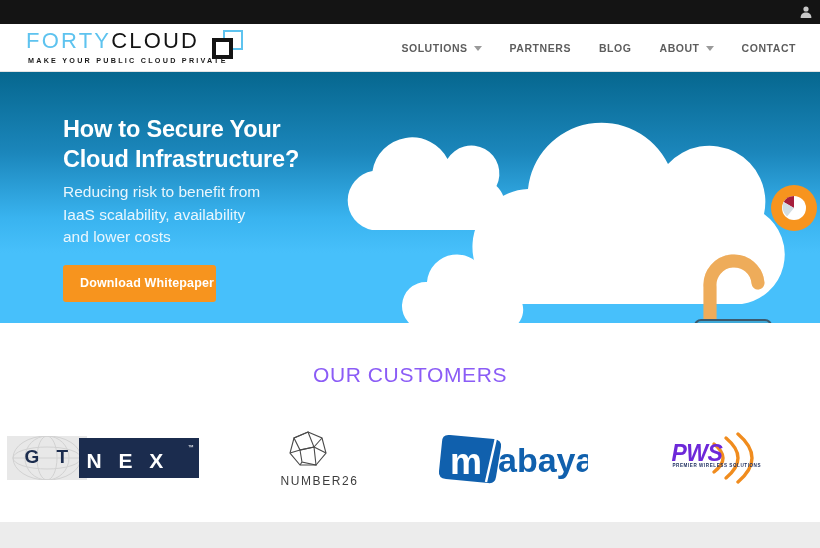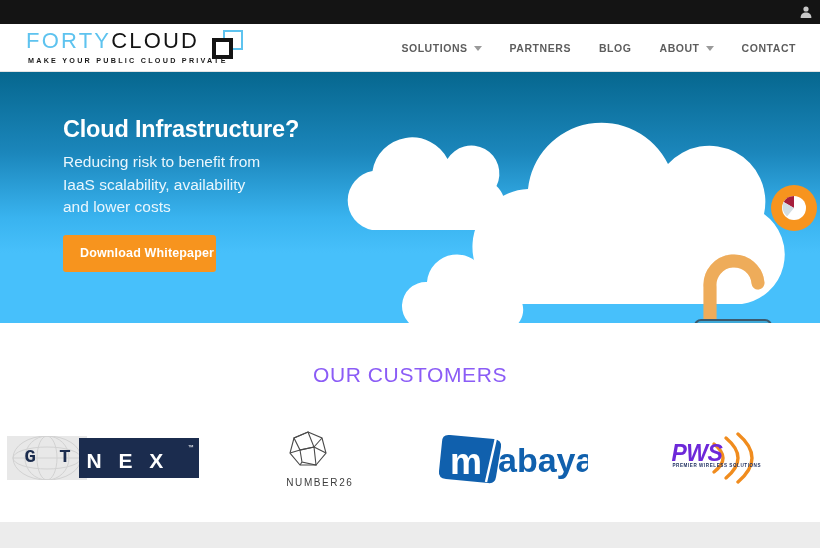--- a/index.html
+++ b/index.html
@@ -105,37 +105,37 @@
   .logo-cell { flex:1; display:flex; align-items:center; justify-content:center; height:80px; }
 
   
   .gtnexus { position:relative; width:192px; height:32px; }
   .gtn-globe {
     position:absolute; left:0; top:-6px; width:80px; height:44px;
     background:#e8e8e8; overflow:hidden;
   }
   .gtn-gt {
     position:absolute; left:18px; top:4px;
-    font-size:19px; font-weight:bold; color:#1b2c4e; letter-spacing:6px;font-family:Liberation Mono, monospace;
+    font-size:19px; font-weight:bold; color:#1b2c4e; letter-spacing:6px;
   }
   .gtn-box {
     position:absolute; left:72px; top:-4px; width:120px; height:40px;
     background:#1b2c4e;
   }
   .gtn-nexus {
     position:absolute; left:80px; top:7px;
     font-size:21px; font-weight:bold; color:#ffffff; letter-spacing:5.5px;
   }
   .gtn-tm { position:absolute; left:181px; top:2px; font-size:6px; color:#ffffff; }
 
   
   .n26 { position:relative; width:92px; height:60px; text-align:center; }
   .n26-word {
-    position:absolute; left:0; bottom:0; width:92px;
-    font-size:10px; color:#3d3d3d; letter-spacing:1.6px; font-weight:400;text-align:right;
+    position:absolute; left:12px; bottom:0; width:92px;
+    font-size:12px; color:#3d3d3d; letter-spacing:1.6px; font-weight:400;
   }
 
   
   .mabaya { position:relative; width:150px; height:52px; }
 
   
   .pws { position:relative; width:100px; height:52px; }
   .pws-word {
     position:absolute; left:4px; top:8px;
     font-size:23px; font-weight:bold; color:#6d28d9;
@@ -223,20 +223,21 @@
         <path d="M710 265 L710 215 a24 24 0 0 1 48 -4" fill="none" stroke="#f5b25e" stroke-width="13" stroke-linecap="round"></path>
         <path d="M710 265 L710 215 a24 24 0 0 1 48 -4" fill="none" stroke="#e2a052" stroke-width="13" stroke-linecap="round" opacity="0.35"></path>
         <rect x="695" y="248" width="76" height="70" rx="6" ry="6" fill="#3fa9d8" stroke="#3b5a6e" stroke-width="2.2"></rect>
         <circle cx="733" cy="275" r="9" fill="#3b4048"></circle>
         <path d="M729 277 L737 277 L735 293 L731 293 Z" fill="#3b4048"></path>
       </g>
     </svg>
 
     <div class="hero-copy">
       <div class="hero-title">
+        <div>How to Secure Your</div>
         <div>Cloud Infrastructure?</div>
       </div>
       <div class="hero-sub">
         <div>Reducing risk to benefit from</div>
         <div>IaaS scalability, availability</div>
         <div>and lower costs</div>
       </div>
       <button class="hero-btn">Download Whitepaper</button>
     </div>
 

